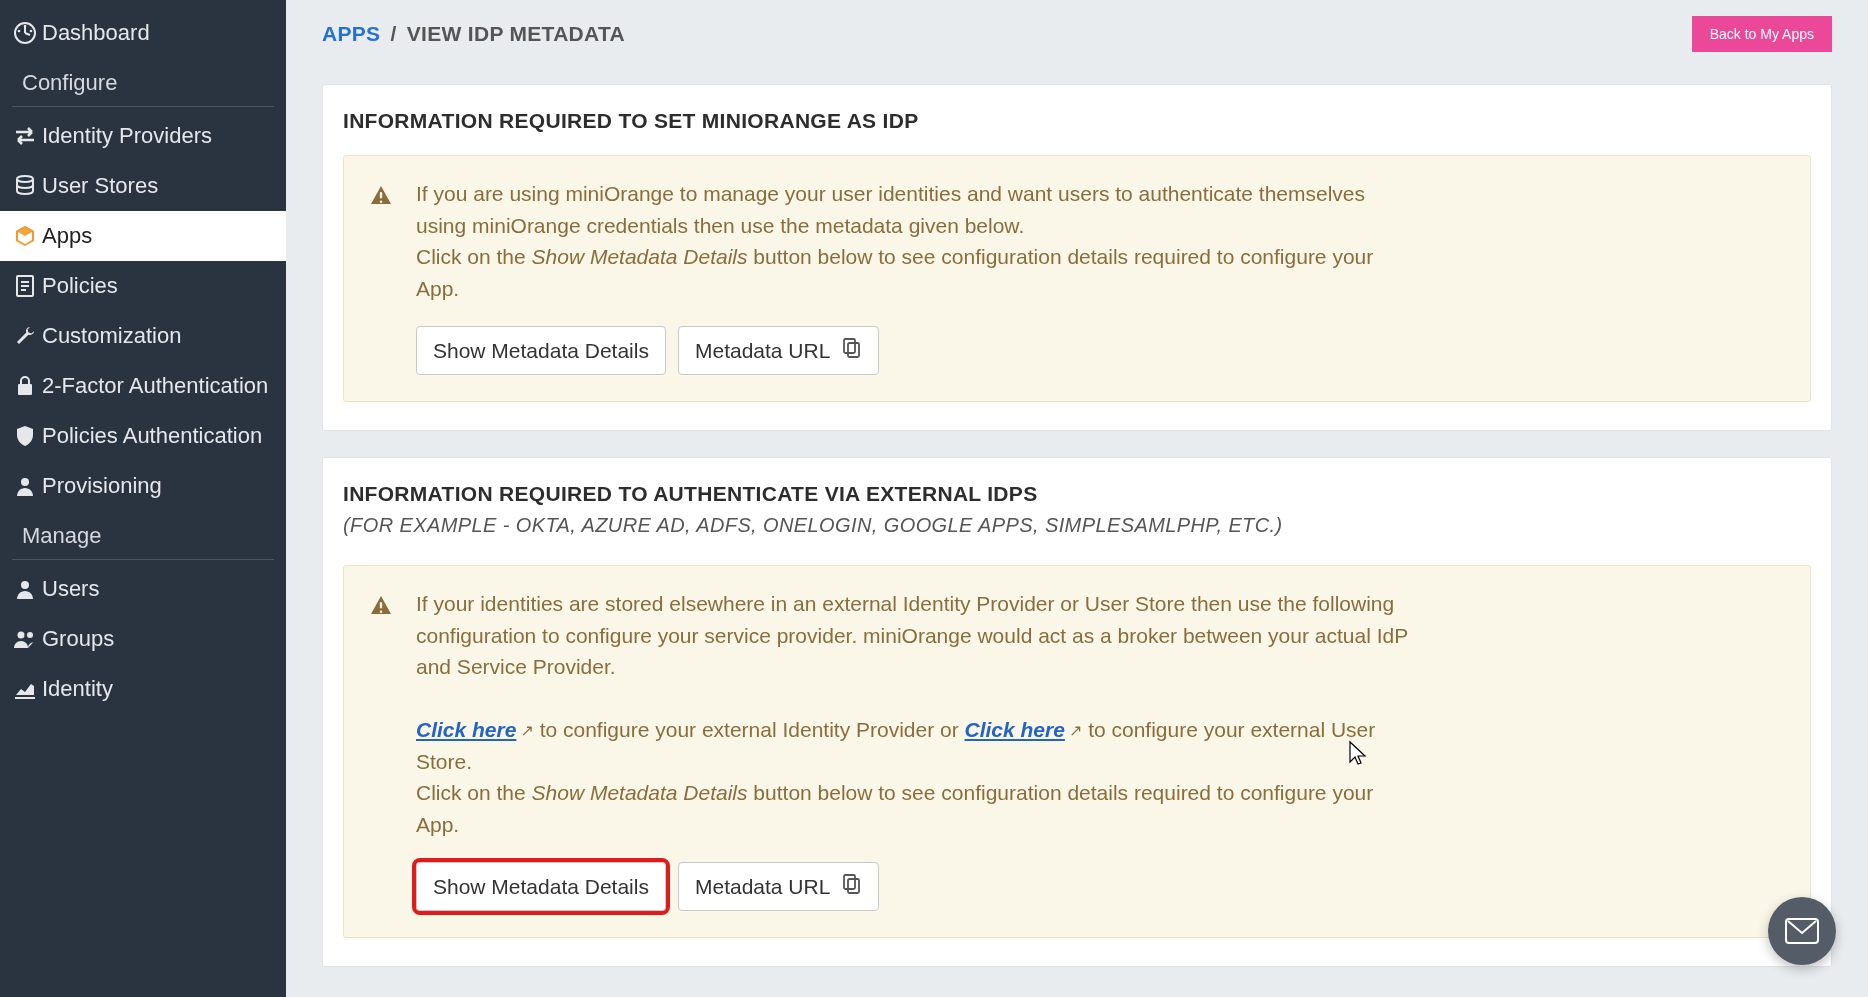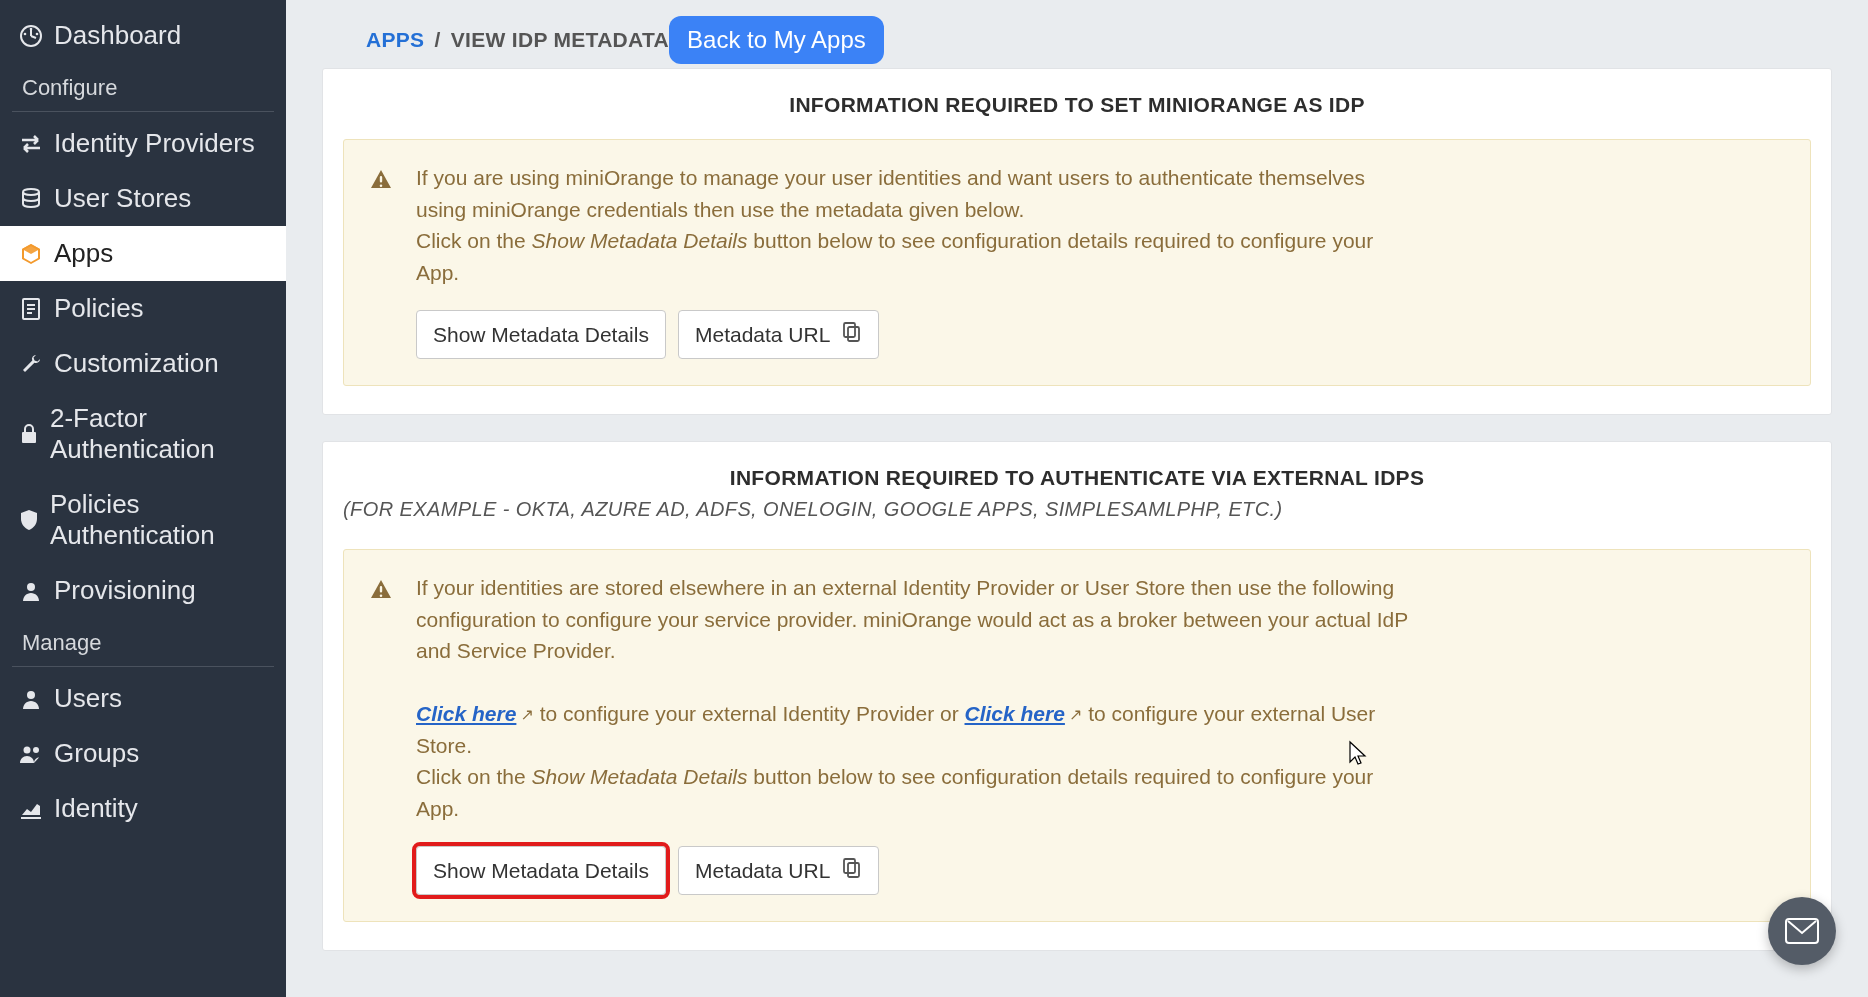--- a/index.html
+++ b/index.html
@@ -26,74 +26,73 @@
     color: #d6d9dd;
   }
   .sidebar hr {
     border: none;
     border-top: 1px solid #4a525e;
     margin: 0 12px 4px 12px;
   }
   .nav-item {
     display: flex;
     align-items: center;
-    gap: 10px;
-    padding: 12px 18px;
-    font-size: 26px;
+    gap: 4px;
+    padding: 12px 12px;
+    font-size: 22px;
     cursor: pointer;
     color: #e5e7eb;
   }
   .nav-item.active {
     background: #fff;
     color: #222;
   }
   .nav-item .icon {
     width: 26px;
     display: inline-flex;
     justify-content: center;
     align-items: center;
   }
   
   .main {
     flex: 1;
     padding: 0 36px 40px 36px;
   }
   .page-header {
     display: flex;
+    justify-content: space-between;
     align-items: center;
-    padding: 16px 0 4px 0;
-    margin-left: 44px;
+    padding: 16px 0 32px 0;
   }
   .breadcrumb { font-size: 21px; font-weight: 700; letter-spacing: .3px;}
   .breadcrumb .bc-link { color: #2470d6; }
   .breadcrumb .bc-sep { color: #555; margin: 0 4px; }
   .breadcrumb .bc-current { color: #555; }
   .btn-primary {
-    background: #3b82f6;
+    background: #ec4899;
     color: #fff;
     border: none;
-    border-radius: 12px;
+    border-radius: 0;
     padding: 10px 18px;
-    font-size: 24px;
+    font-size: 14px;
     cursor: pointer;
   }
   .card {
     background: #fff;
     border-radius: 3px;
     padding: 24px 20px 28px 20px;
     margin-bottom: 26px;
     border: 1px solid #e1e3e6;
   }
   .card h2 {
     font-size: 21px;
     font-weight: 700;
     letter-spacing: .3px;
     color: #2d2d2d;
     margin-bottom: 22px;
-    text-align: center;
   }
   .card .subtitle {
     font-style: italic;
     font-size: 20px;
     color: #555;
     letter-spacing: .4px;
     margin-top: -14px;
     margin-bottom: 28px;
   }
   .alert {

